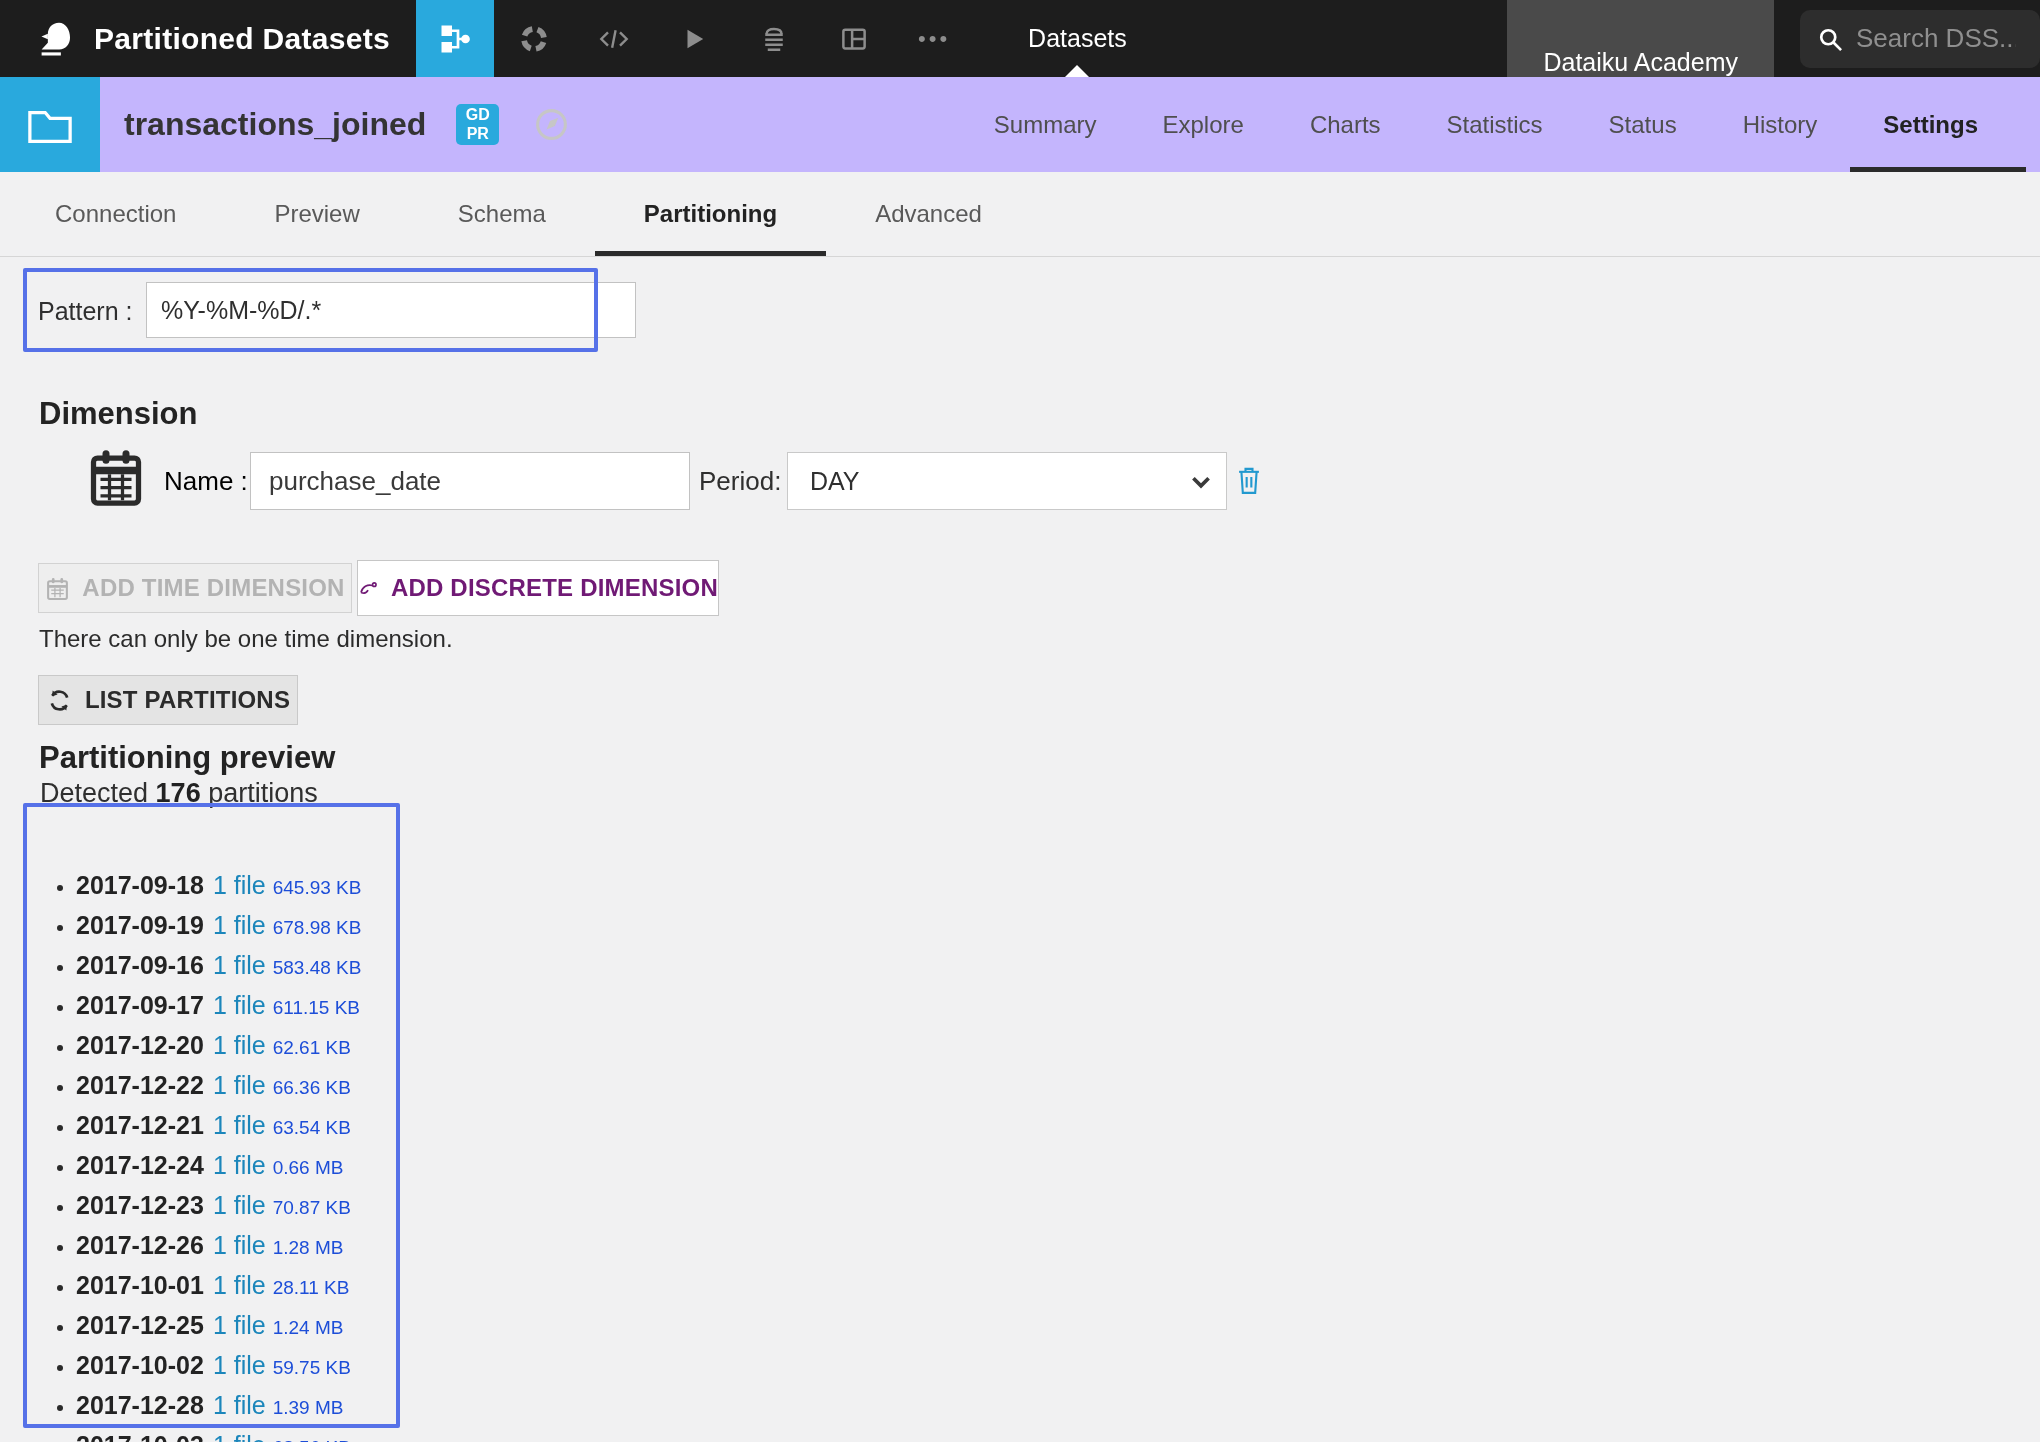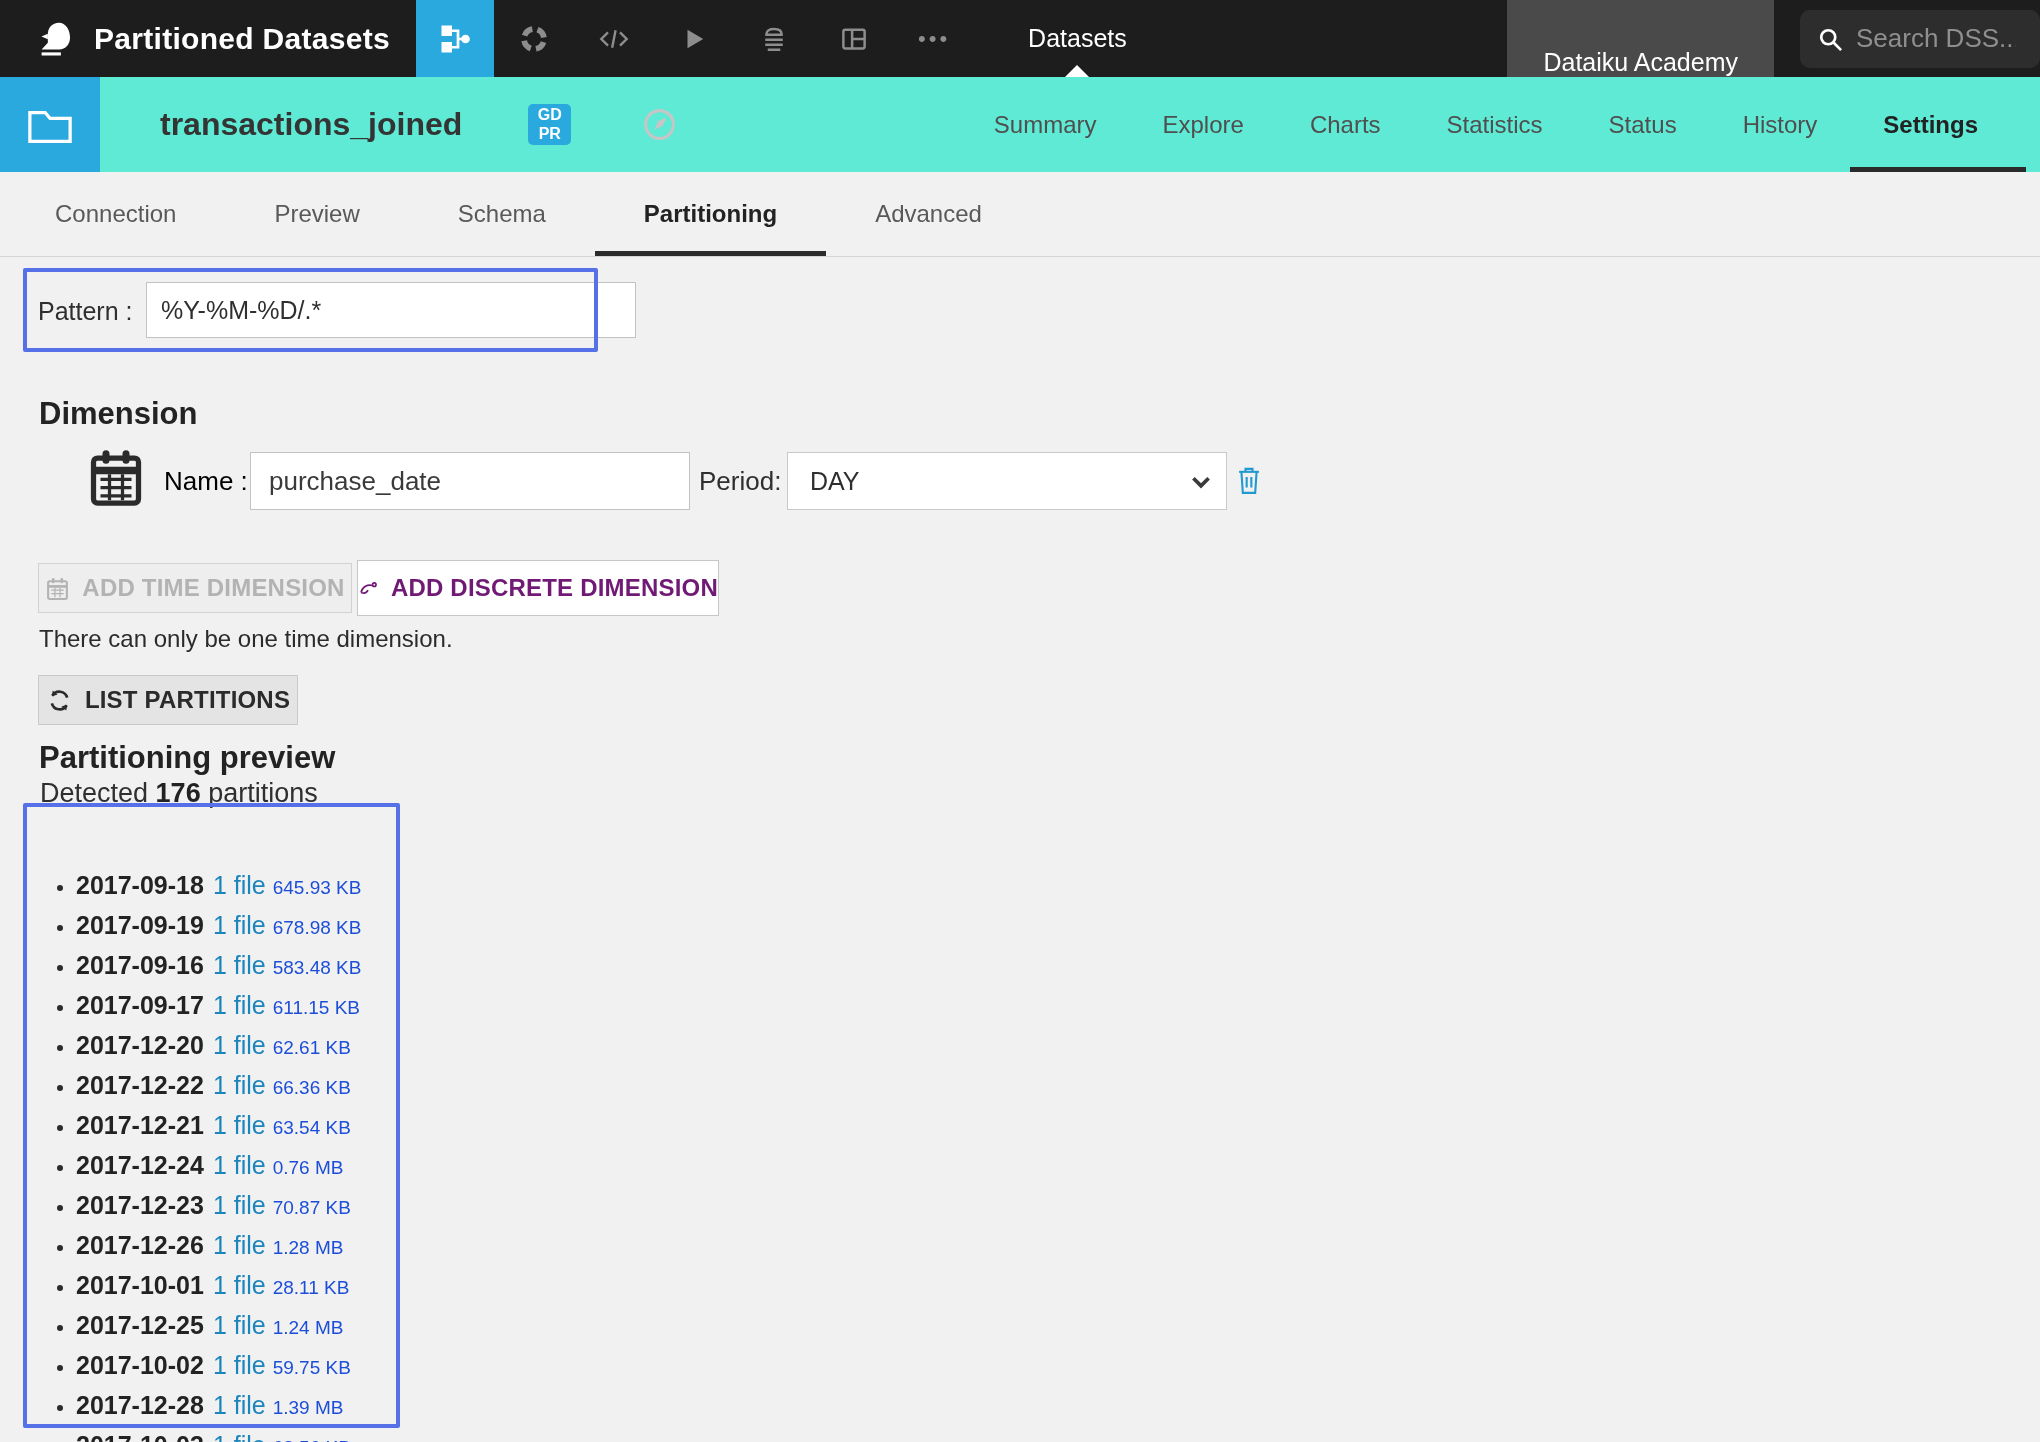--- a/index.html
+++ b/index.html
@@ -21,22 +21,22 @@
   .tb-spacer { flex:1; }
   .academy-btn { height:77px; padding:0 36px; background:#4a4a4a; display:flex; align-items:flex-end;
                  font-size:25px; color:#fff; white-space:nowrap; cursor:pointer; }
   .searchbox { margin-left:26px; width:240px; height:58px; background:#2d2d2d; border-radius:10px;
                display:flex; align-items:center; padding-left:16px; flex:none; }
   .searchbox input { background:transparent; border:none; outline:none; color:#cfcfcf; font-size:26px;
                      margin-left:12px; width:160px; font-family:inherit; }
   .searchbox input::placeholder { color:#8f8f8f; }
 
   
-  #header { position:absolute; top:77px; left:0; width:2040px; height:95px; background:#5eead4;
-            display:flex; align-items:center; z-index:10;gap:36px; }
+  #header { position:absolute; top:77px; left:0; width:2040px; height:95px; background:#c4b5fd;
+            display:flex; align-items:center; z-index:10; }
   .ds-square { width:100px; height:95px; background:#29a9dd; display:flex; align-items:center; justify-content:center; flex:none; }
   .ds-title { margin-left:24px; font-size:32px; font-weight:600; color:#343434; white-space:nowrap; }
   .gdpr-badge { margin-left:30px; width:43px; height:41px; background:#29a9dd; border-radius:5px; color:#fff;
                 font-size:16px; font-weight:700; line-height:1.15; display:flex; flex-direction:column;
                 align-items:center; justify-content:center; text-align:center; flex:none; }
   .navigator { margin-left:34px; color:#c6c6c6; display:flex; cursor:pointer; }
   .tabs { margin-left:auto; display:flex; height:95px; margin-right:14px; }
   .tab { padding:0 33px; display:flex; align-items:center; font-size:24px; color:#4f4f4f; cursor:pointer; white-space:nowrap; }
   .tab.active { font-weight:700; color:#222; box-shadow:inset 0 -5px 0 #2b2b2b; padding-right:48px; }
 
@@ -270,21 +270,21 @@
 </div>
 
 <ul id="partition-list">
   <li><span class="p-date">2017-09-18</span><span class="p-files">1 file</span><span class="p-size">645.93 KB</span></li>
   <li><span class="p-date">2017-09-19</span><span class="p-files">1 file</span><span class="p-size">678.98 KB</span></li>
   <li><span class="p-date">2017-09-16</span><span class="p-files">1 file</span><span class="p-size">583.48 KB</span></li>
   <li><span class="p-date">2017-09-17</span><span class="p-files">1 file</span><span class="p-size">611.15 KB</span></li>
   <li><span class="p-date">2017-12-20</span><span class="p-files">1 file</span><span class="p-size">62.61 KB</span></li>
   <li><span class="p-date">2017-12-22</span><span class="p-files">1 file</span><span class="p-size">66.36 KB</span></li>
   <li><span class="p-date">2017-12-21</span><span class="p-files">1 file</span><span class="p-size">63.54 KB</span></li>
-  <li><span class="p-date">2017-12-24</span><span class="p-files">1 file</span><span class="p-size">0.76 MB</span></li>
+  <li><span class="p-date">2017-12-24</span><span class="p-files">1 file</span><span class="p-size">0.66 MB</span></li>
   <li><span class="p-date">2017-12-23</span><span class="p-files">1 file</span><span class="p-size">70.87 KB</span></li>
   <li><span class="p-date">2017-12-26</span><span class="p-files">1 file</span><span class="p-size">1.28 MB</span></li>
   <li><span class="p-date">2017-10-01</span><span class="p-files">1 file</span><span class="p-size">28.11 KB</span></li>
   <li><span class="p-date">2017-12-25</span><span class="p-files">1 file</span><span class="p-size">1.24 MB</span></li>
   <li><span class="p-date">2017-10-02</span><span class="p-files">1 file</span><span class="p-size">59.75 KB</span></li>
   <li><span class="p-date">2017-12-28</span><span class="p-files">1 file</span><span class="p-size">1.39 MB</span></li>
   <li><span class="p-date">2017-10-03</span><span class="p-files">1 file</span><span class="p-size">68.56 KB</span></li>
 </ul>
 
 </body></html>

